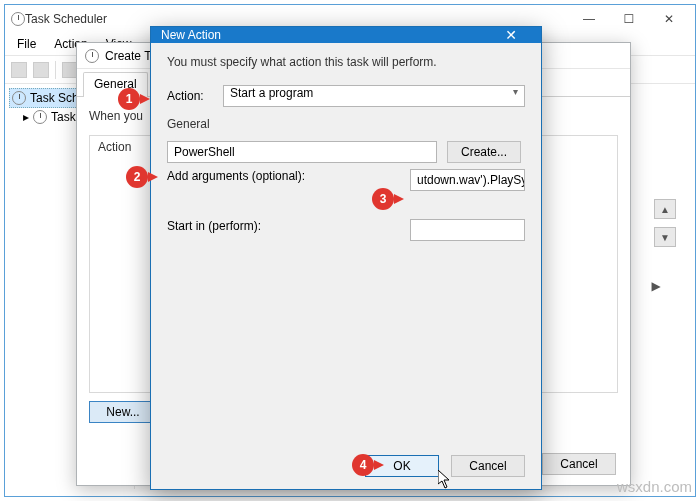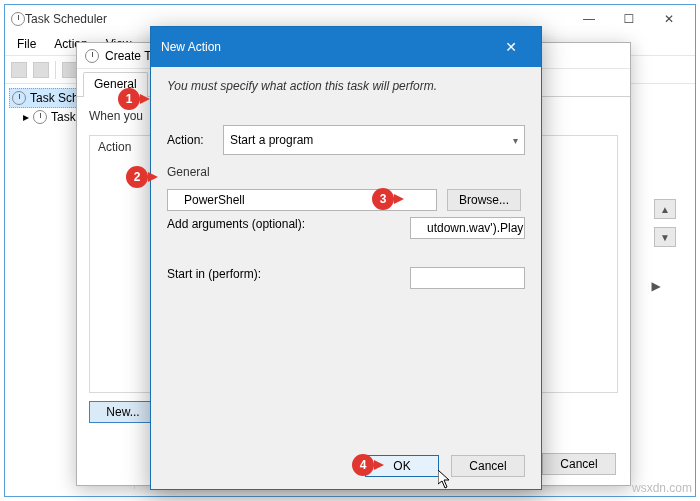--- a/index.html
+++ b/index.html
@@ -39,45 +39,45 @@
   .ct-actions-box { border:1px solid #d9d9d9; height:258px; background:#fff; }
   .ct-actions-head { padding:4px 8px; border-bottom:1px solid transparent; color:#333; }
   .ct-btnrow { margin-top:8px; display:flex; gap:8px;}
   .ct-btn { min-width:68px; height:22px; background:#e9e9e9; border:1px solid #bfbfbf; display:flex; align-items:center; justify-content:center; }
   .ct-btn.sel { border:1px solid #3a84c4; background:#dbeaf7;}
   .ct-footer { position:absolute; bottom:10px; right:14px; display:flex; gap:10px;}
   .dlg-btn { min-width:74px; height:22px; background:#e9e9e9; border:1px solid #bfbfbf; display:flex; align-items:center; justify-content:center;}
 
   
   .new-action { position: absolute; left: 150px; top: 26px; width: 392px; height: 464px; background: #f0f0f0; border: 1px solid #1a6fb3; box-shadow: 0 6px 24px rgba(0,0,0,.35); }
-  .na-title { height: 40px; background: #1979ca; color: #fff; display:flex; align-items:center; padding:0 10px; }
+  .na-title { height: 16px; background: #1979ca; color: #fff; display:flex; align-items:center; padding:0 10px; }
   .na-title .t { flex:1; }
   .na-close { width:40px; height:22px; display:flex; align-items:center; justify-content:center; color:#fff; font-size:14px;}
   .na-body { padding: 12px 16px; background:#f0f0f0; }
-  .na-hint { margin-bottom: 32px; color:#333;font-style:italic; }
+  .na-hint { margin-bottom: 16px; color:#333; }
   .na-row { display:flex; align-items:center; margin-bottom:10px; }
   .na-label { width: 56px; }
-  .na-select { flex:1; height:30px; background:#fff; border:1px solid #b5b5b5; display:flex; align-items:center; padding:0 6px; position:relative;}
+  .na-select { flex:1; height:22px; background:#fff; border:1px solid #b5b5b5; display:flex; padding:0 6px; position:relative;}
   .na-select:after { content:"▾"; position:absolute; right:6px; color:#666; font-size:10px;}
   .na-section { margin: 4px 0 10px 0; color:#333;}
   .na-sub { margin: 8px 0 4px 0; color:#333;}
   .na-input-row { display:flex; gap:10px; align-items:center; margin-bottom:6px;}
-  .na-input { height:22px; background:#fff; border:1px solid #b5b5b5; padding:0 16px; display:flex; align-items:center; overflow:hidden; white-space:nowrap;}
+  .na-input { height:22px; background:#fff; border:1px solid #b5b5b5; padding:0 6px; display:flex; align-items:center; overflow:hidden; white-space:nowrap;}
   .na-input.wide { width:270px; }
   .na-input.small { width:115px; }
   .na-btn { min-width:74px; height:22px; background:#e9e9e9; border:1px solid #bfbfbf; display:flex; align-items:center; justify-content:center;}
   .na-grid { display:grid; grid-template-columns: 1fr 115px; column-gap: 64px; row-gap:12px; margin-top:6px;gap:28px;}
   .na-footer { position:absolute; bottom:12px; right:16px; display:flex; gap:12px;margin-top:20px;}
   .ok-btn { border:1px solid #1a6fb3; background:#e5f1fb;}
 
   
   .badge { position:absolute; width:22px; height:22px; background:#e0362f; color:#fff; border-radius:50%; display:flex; align-items:center; justify-content:center; font-weight:600; z-index:50;}
   .badge .tail { position:absolute; right:-10px; top:6px; width:0;height:0;border-top:5px solid transparent;border-bottom:5px solid transparent;border-left:10px solid #e0362f;}
   .cursor { position:absolute; z-index:60; font-size:16px; color:#000; transform: translate(-2px,-2px);}
-  .watermark { position:absolute; right:8px; bottom:6px; color:#bdbdbd; font-size:12px; z-index:70;}
+  .watermark { position:absolute; right:8px; bottom:6px; color:#bdbdbd; font-size:15px; z-index:70;}
 </style>
 </head>
 <body>
 
 <div class="main-window">
   <div class="main-titlebar">
     <span class="clock-icon"></span>
     <span class="title">Task Scheduler</span>
     <div class="win-controls">
       <div class="win-btn">—</div>
@@ -154,21 +154,21 @@
       <span class="na-label">Action:</span>
       <div class="na-select">
         <span>Start a program</span>
       </div>
     </div>
     <div class="na-section">General</div>
     <div class="na-input-row">
       <div class="na-input wide">
         <span>PowerShell</span>
       </div>
-      <div class="na-btn">Browse...</div>
+      <div class="na-btn">Create...</div>
     </div>
     <div class="na-grid">
       <span>Add arguments (optional):</span>
       <div class="na-input small">
         <span>utdown.wav').PlaySync();</span>
       </div>
       <span>Start in (perform):</span>
       <div class="na-input small">
         <span></span>
       </div>

